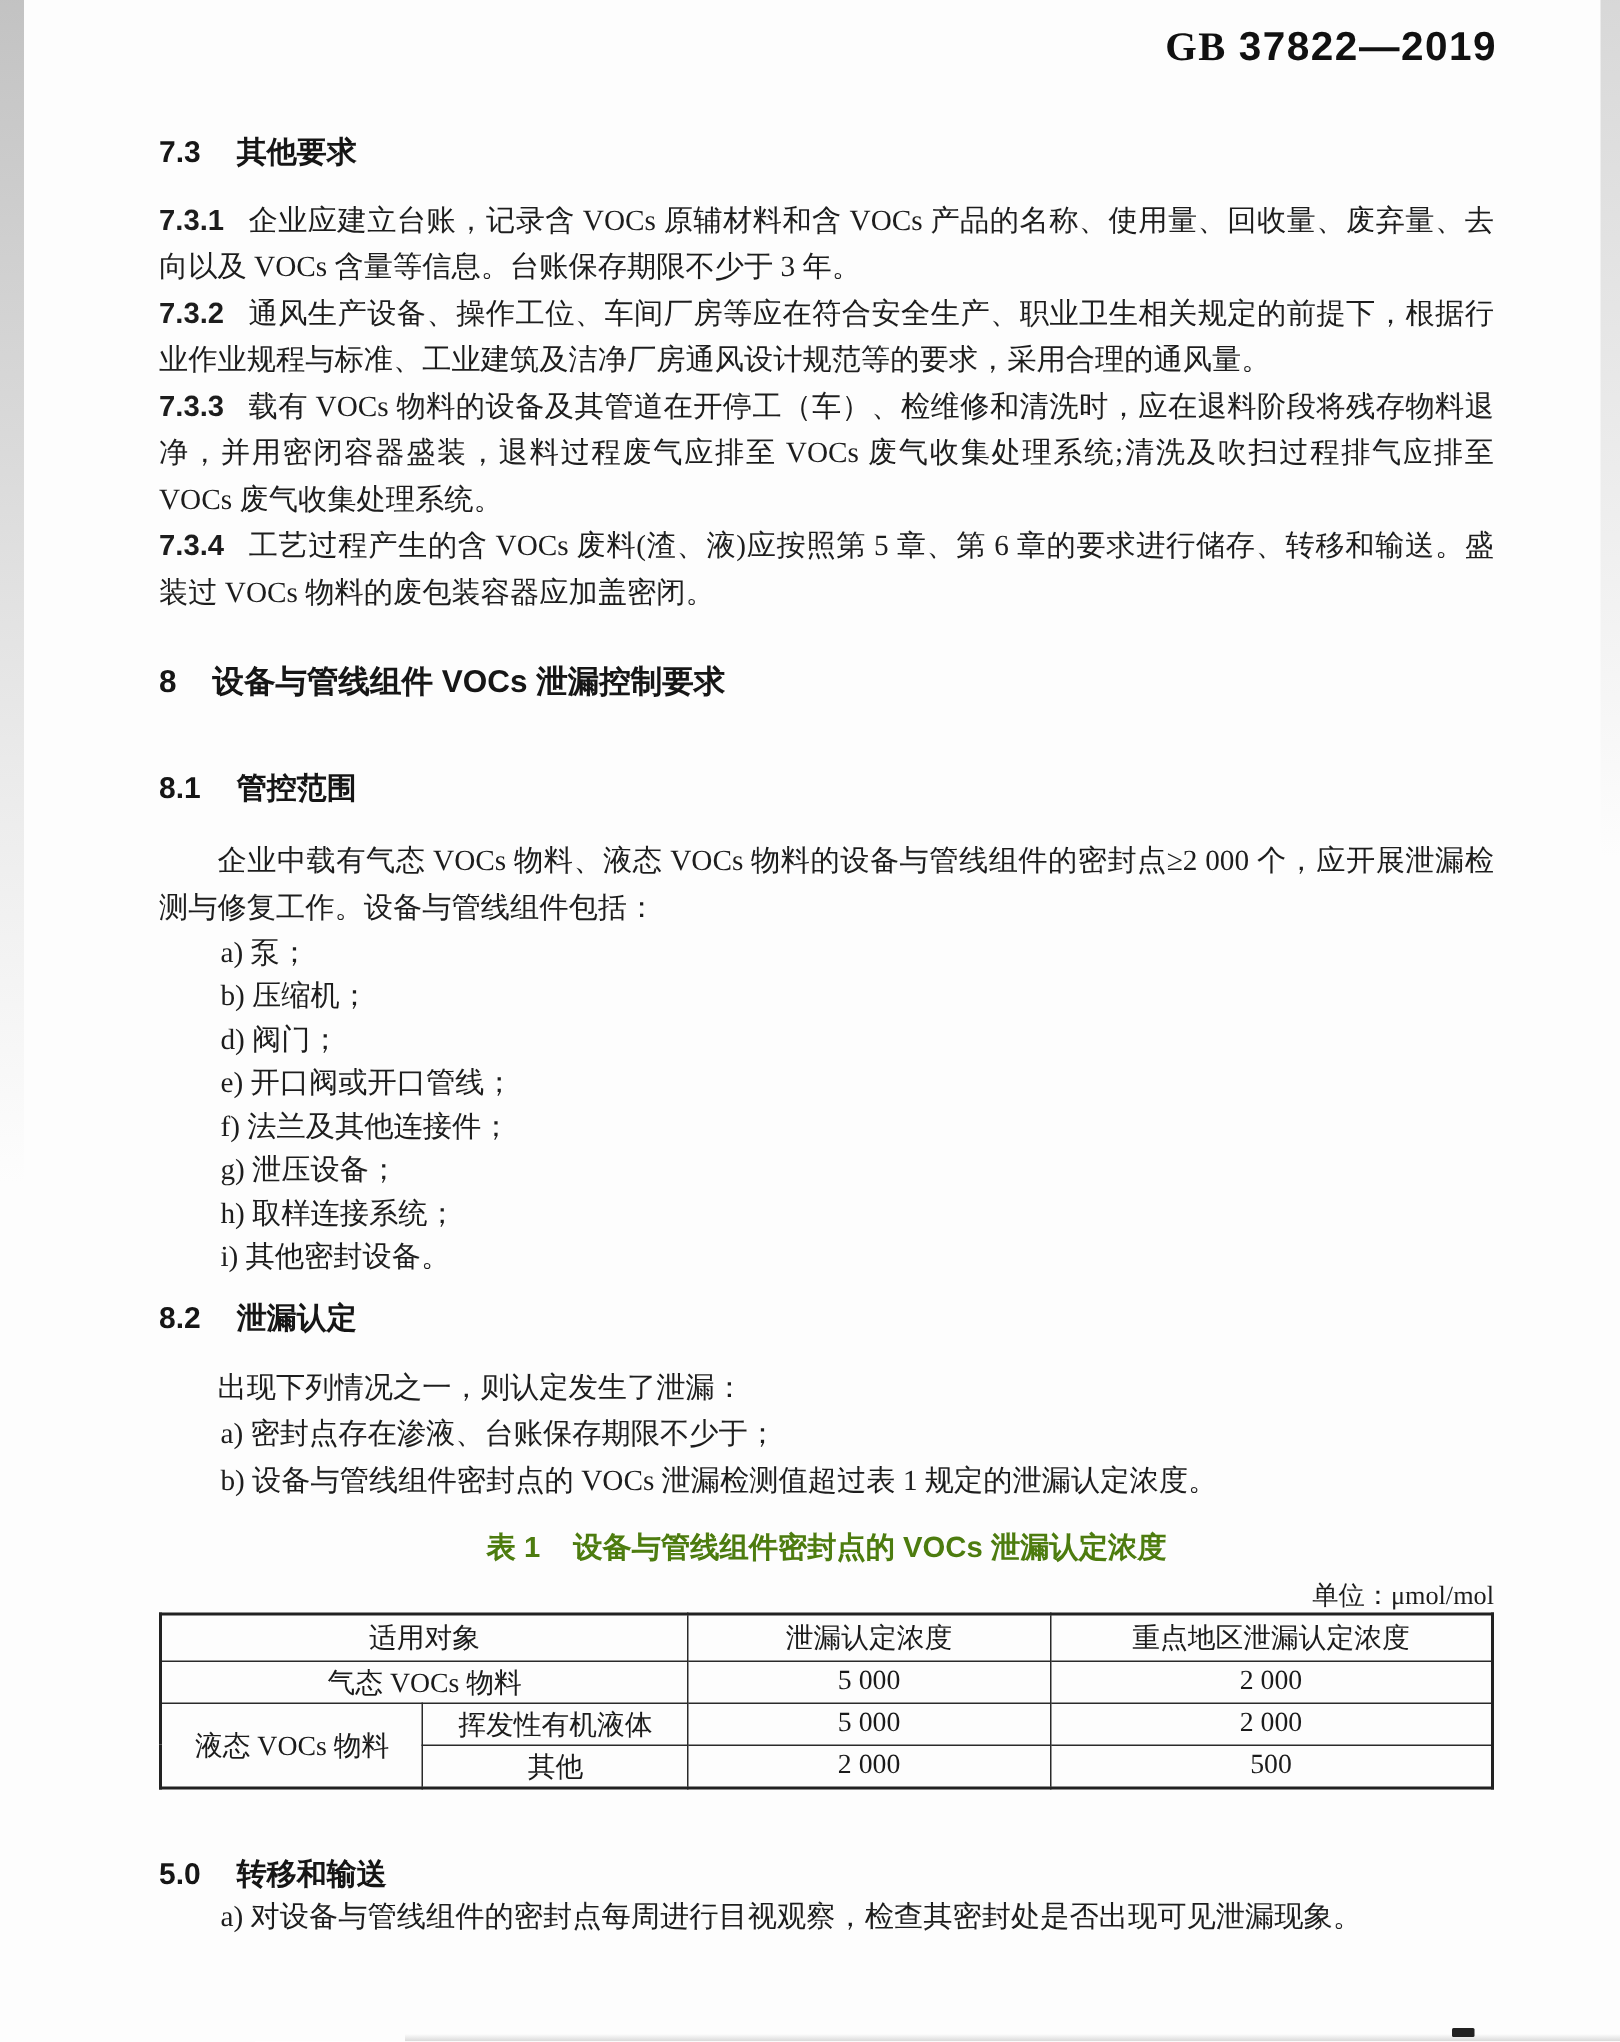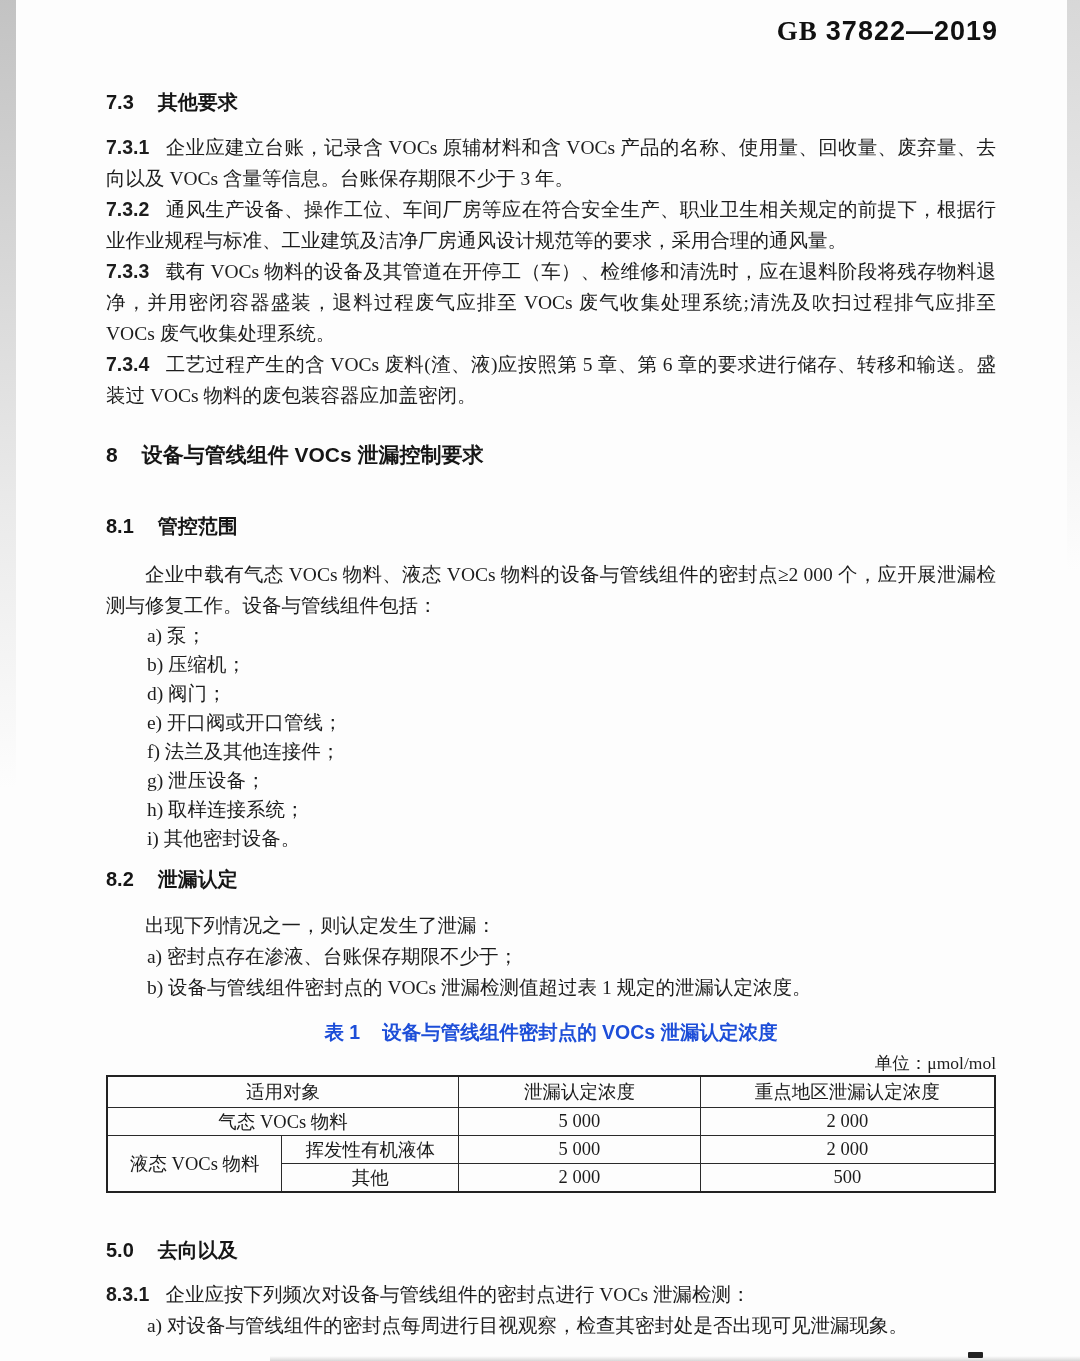--- a/index.html
+++ b/index.html
@@ -84,21 +84,21 @@
   }
   .list-tight .list-item { line-height: 29px; }
 
   .tbl-caption {
     margin-top: 16px;
     text-align: center;
     font-family: "Liberation Sans", "DejaVu Sans", sans-serif;
     font-weight: 600;
     font-size: 19.5px;
     line-height: 26px;
-    color: #1d4ed8;
+    color: #4d7c0f;
   }
   .tbl-caption .cap-num { margin-right: 22px; }
   .tbl-unit {
     margin-top: 6px;
     text-align: right;
     font-size: 17.5px;
     line-height: 24px;
   }
   table.t1 {
     width: 100%;
@@ -225,26 +225,23 @@
         </tr>
         <tr>
           <td>其他</td>
           <td>2 000</td>
           <td>500</td>
         </tr>
       </tbody>
     </table>
 
     <div class="h-sub" style="margin-top:44px;">
-      <span class="h-num">5.0</span><span>去向以及</span>
-    </div>
-
-    <p class="para" style="margin-top:16px;">
-      <span class="clause-num">8.3.1</span><span>企业应按下列频次对设备与管线组件的密封点进行 VOCs 泄漏检测：</span>
-    </p>
+      <span class="h-num">5.0</span><span>转移和输送</span>
+    </div>
+
     <div class="list-block">
       <div class="list-item" style="line-height:31px;">a) 对设备与管线组件的密封点每周进行目视观察，检查其密封处是否出现可见泄漏现象。</div>
     </div>
 
   </div>
 
   <div class="page-num-mark"></div>
 </div>
 
 </body></html>

